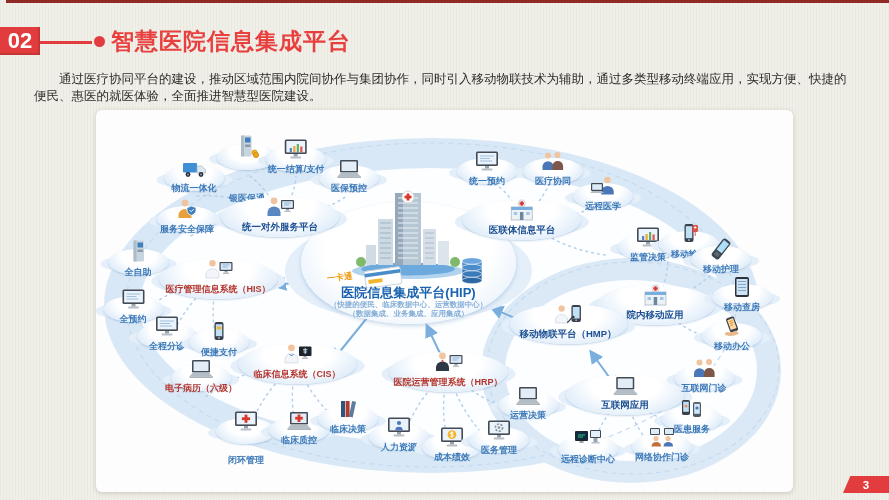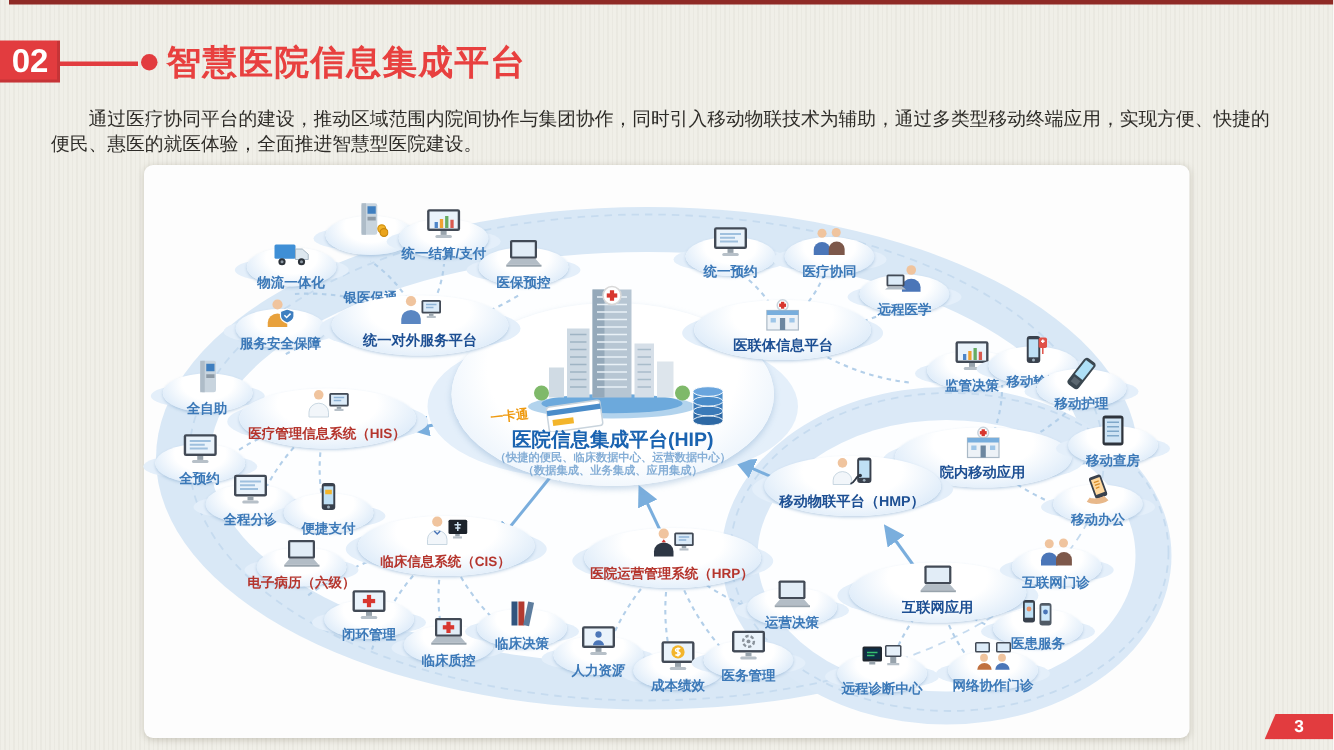--- a/index.html
+++ b/index.html
@@ -327,21 +327,21 @@
         <span class="nicon">
           <svg width="26" height="20" viewBox="0 0 26 20">
             <rect x="4" y="1" width="18" height="12.5" rx="1.2" fill="#424a56"></rect>
             <rect x="5.5" y="2.5" width="15" height="9.5" fill="#e2edf7"></rect>
             <path d="M1.5 17.5l3.5-4h16l3.5 4z" fill="#b3bdc6"></path>
             <rect x="1.5" y="17.5" width="23.5" height="1.3" fill="#98a3ac"></rect>
           </svg>
         </span>
         <span class="nlabel">电子病历（六级）</span>
       </div>
-      <div class="node blue" style="left: 150px; top: 281px;">
+      <div class="node blue" style="left: 150px; top: 299px; gap: 19px;">
         <div class="bubble"></div>
         <span class="nicon">
           <svg width="24" height="21" viewBox="0 0 24 21">
             <rect x="1" y="0.5" width="22" height="14.5" rx="1.5" fill="#424a56"></rect>
             <rect x="2.6" y="2" width="18.8" height="11.4" fill="#eaf3fb"></rect>
             <rect x="10.6" y="3.6" width="2.8" height="8.2" fill="#d8372f"></rect>
             <rect x="7.9" y="6.3" width="8.2" height="2.8" fill="#d8372f"></rect>
             <rect x="10" y="15" width="4" height="2.6" fill="#98a3ac"></rect>
             <rect x="6.5" y="17.6" width="11" height="2" rx="1" fill="#b7c0c8"></rect>
           </svg>

